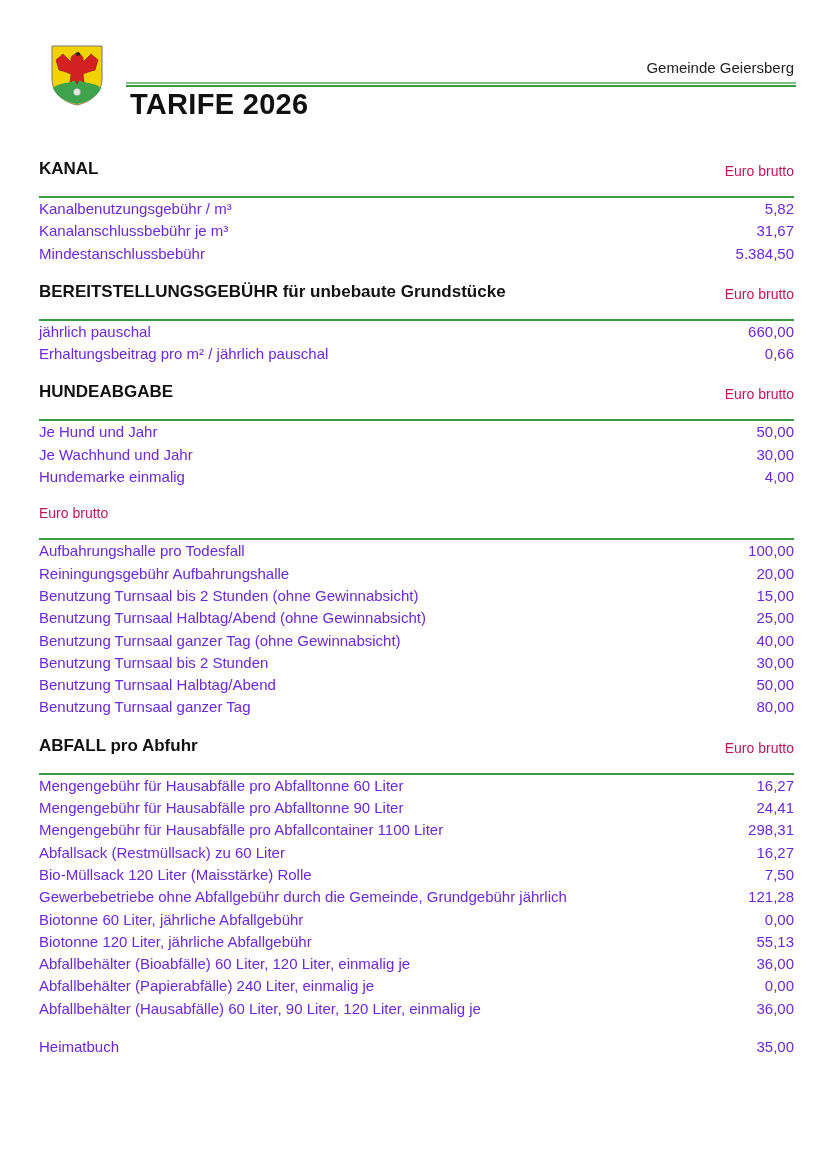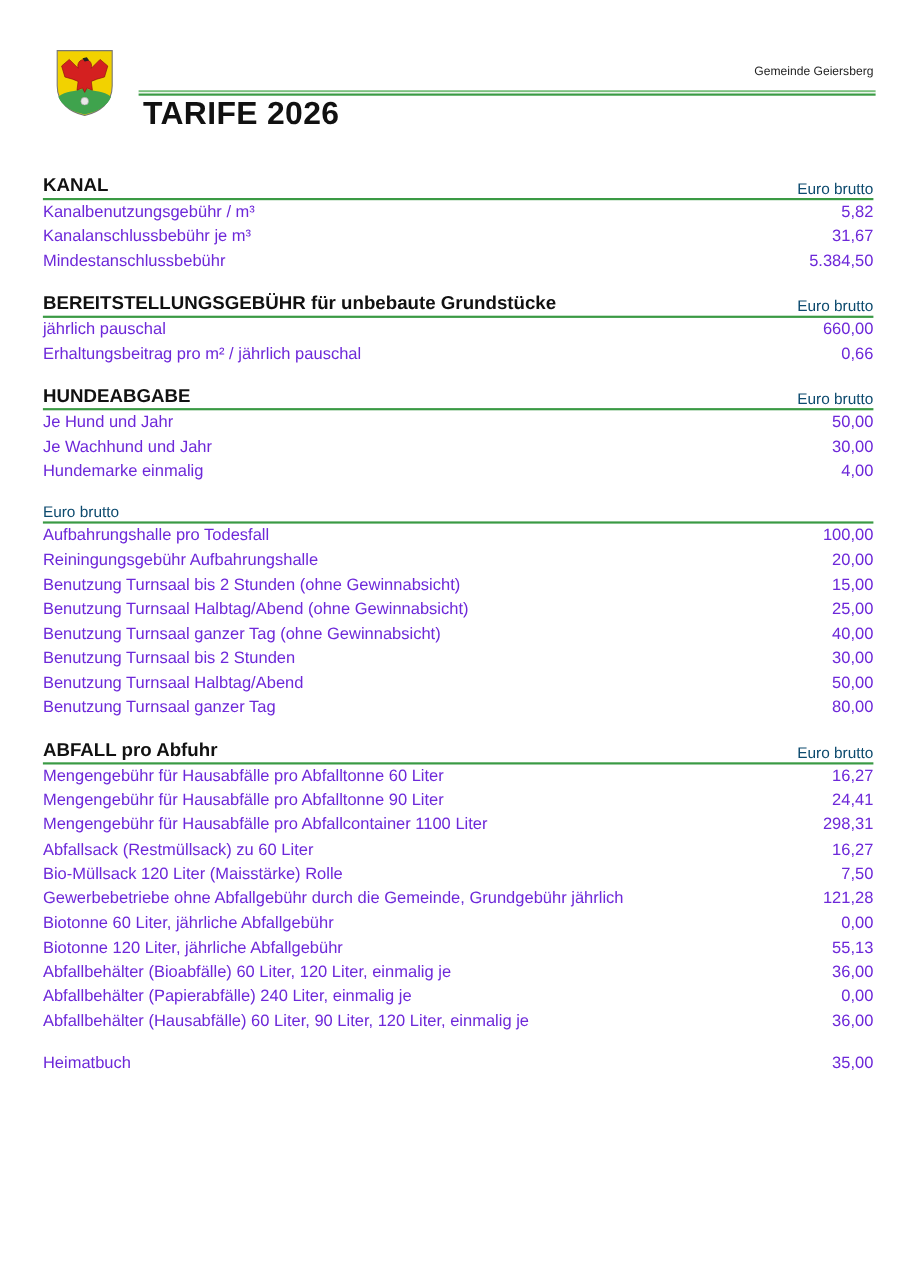--- a/index.html
+++ b/index.html
@@ -8,38 +8,38 @@
     font-family: "Liberation Sans", "DejaVu Sans", sans-serif;
     color: #1a1a1a;
   }
   .crest { position: absolute; left: 50px; top: 44px; width: 54px; height: 62px; }
   .title {
     position: absolute; left: 130px; top: 44px;
     font-size: 29px; font-weight: bold; color: #111; letter-spacing: 0.3px; margin-top: 44px;
   }
   .org {
     position: absolute; right: 32px; top: 59px;
-    font-size: 11px; color: #222;
+    font-size: 15px; color: #222;
   }
   .header-rule {
     position: absolute; left: 126px; right: 30px; top: 82px;
     height: 6px;
   }
   .header-rule .r1 { height: 2px; background: #7cc17f; }
   .header-rule .gap { height: 1px; background: #ffffff; }
   .header-rule .r2 { height: 2px; background: #3a9a44; }
 
   .content { position: absolute; left: 39px; right: 32px; top: 158px; }
   .section { margin-bottom: 16px; }
   .sec-head {
     display: flex; justify-content: space-between; align-items: flex-end;
-    border-bottom: 2px solid #3a9a44; padding-bottom: 0; gap: 11px;
+    border-bottom: 2px solid #3a9a44; padding-bottom: 16px; gap: 11px;
   }
   .sec-title { font-size: 17px; font-weight: bold; color: #111; line-height: 22px; }
-  .sec-unit { font-size: 14px; color: #0c4a6e; line-height: 18px; }
+  .sec-unit { font-size: 14px; color: #be185d; line-height: 18px; }
   .row {
     display: flex; justify-content: space-between;
     font-size: 15px; line-height: 22.3px; color: #6d28d9;
   }
   .row .val { text-align: right; white-space: nowrap; }
   .standalone { margin-top: 0; }
 </style>
 </head>
 <body>
 

